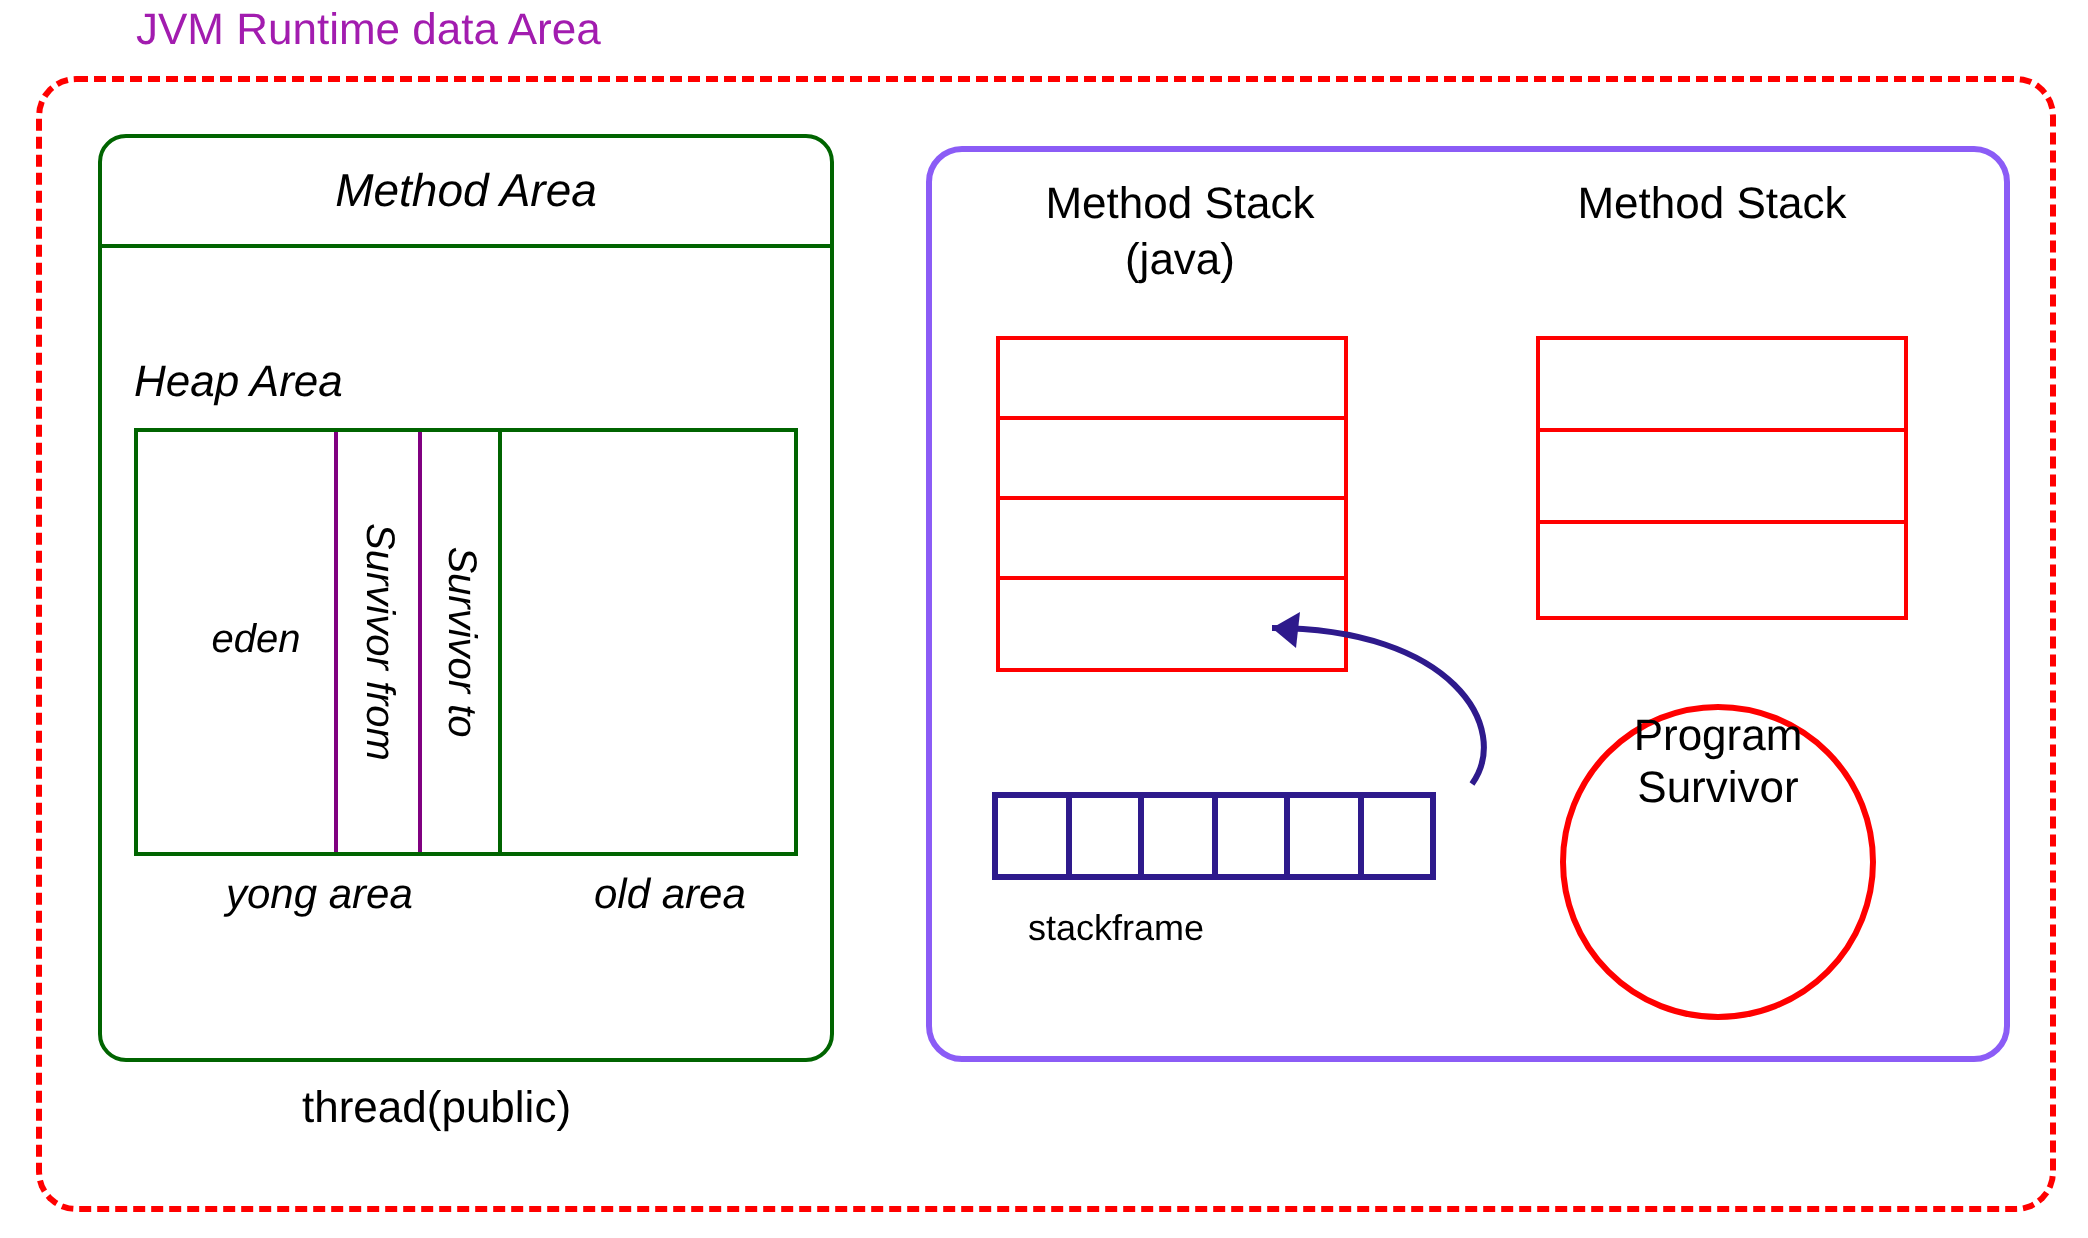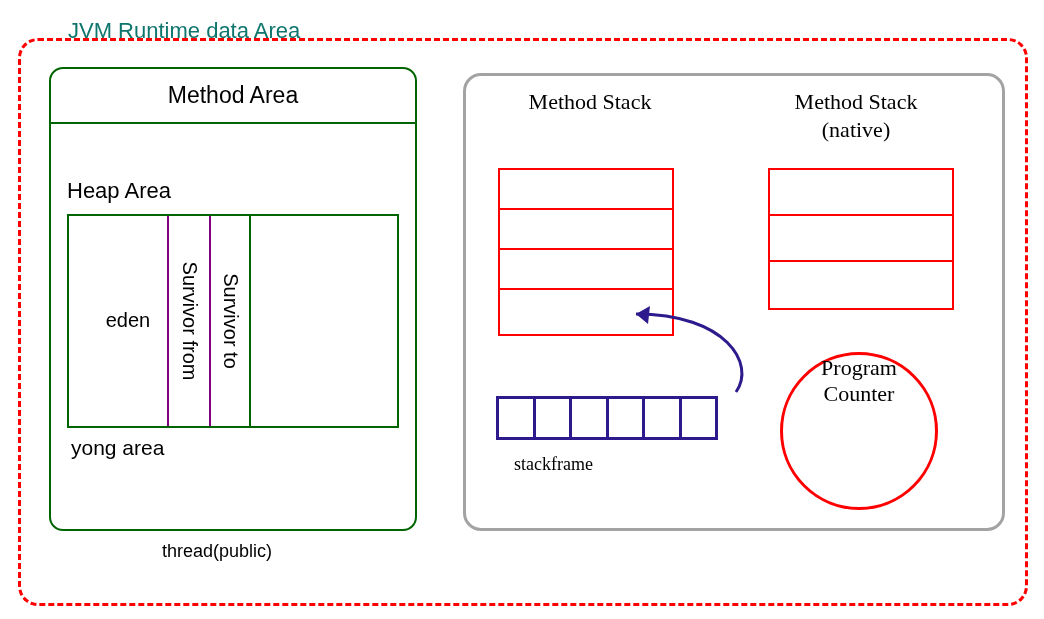--- a/index.html
+++ b/index.html
@@ -7,43 +7,44 @@
     margin: 0;
     padding: 0;
     font-family: Arial, sans-serif;
     background: #fff;
     width: 1044px;
     height: 619px;
     position: relative;
   }
   .title {
     position: absolute;
-    top: 18px;
+    top: 2px;
     left: 68px;
     font-size: 22px;
-    color: #0f766e;
+    color: #a21caf;
   }
   .outer-box {
     position: absolute;
     left: 18px;
     top: 38px;
     width: 1010px;
     height: 568px;
     border: 3px dashed #ff0000;
     border-radius: 20px;
   }
   
   .left-box {
     position: absolute;
     left: 28px;
     top: 26px;
     width: 368px;
     height: 464px;
     border: 2px solid #006400;
     border-radius: 14px;
+    font-style: italic;
   }
   .method-area {
     text-align: center;
     font-size: 23px;
     padding-top: 12px;
     line-height: 1.25;
   }
   .ma-divider {
     border: 0;
     border-top: 2px solid #006400;
@@ -83,38 +84,37 @@
     top: 50%; left: 50%;
     transform: translate(-50%, -50%);
     font-size: 20px;
     white-space: nowrap;
   }
   .area-labels {
     display: flex;
     font-size: 21px;
     padding: 8px 16px 0 16px;
   }
-  .area-labels .ya { width: 178px; text-align: left; padding-left: 4px; }
+  .area-labels .ya { width: 178px; text-align: left; padding-left: 4px; margin-left: 42px; }
   .area-labels .oa { flex: 1; text-align: left; padding-left: 10px; }
   .thread-pub {
     position: absolute;
-    left: 141px;
+    left: 130px;
     top: 500px;
-    font-size: 18px;
+    font-size: 22px;
   }
   
   .right-box {
     position: absolute;
     left: 442px;
     top: 32px;
     width: 542px;
     height: 458px;
-    border: 3px solid #a3a3a3;
+    border: 3px solid #8b5cf6;
     border-radius: 18px;
-    font-family: Liberation Serif, serif;
   }
   .ms-java-label {
     position: absolute;
     left: 24px; top: 12px;
     width: 200px;
     text-align: center;
     font-size: 22px;
     line-height: 1.25;
   }
   .ms-native-label {
@@ -212,31 +212,32 @@
       <div class="eden">eden</div>
       <div class="surv-from">
         <span class="vtext">Survivor from</span>
       </div>
       <div class="surv-to">
         <span class="vtext">Survivor to</span>
       </div>
     </div>
     <div class="area-labels">
       <div class="ya">yong area</div>
+      <div class="oa">old area</div>
     </div>
   </div>
   <div class="thread-pub">thread(public)</div>
 
   <div class="right-box">
     <div class="ms-java-label">
       <div>Method Stack</div>
+      <div>(java)</div>
     </div>
     <div class="ms-native-label">
       <div>Method Stack</div>
-      <div>(native)</div>
     </div>
 
     <div class="stack-java">
       <div class="row"></div>
       <div class="row"></div>
       <div class="row"></div>
     </div>
     <div class="stack-native">
       <div class="row"></div>
       <div class="row"></div>
@@ -253,20 +254,20 @@
       <div class="cell"></div>
       <div class="cell"></div>
       <div class="cell"></div>
       <div class="cell"></div>
     </div>
     <div class="sf-label">stackframe</div>
 
     <div class="pc-circle">
       <div>
         <div>Program</div>
-        <div>Counter</div>
+        <div>Survivor</div>
       </div>
     </div>
   </div>
 
 </div>
 
 <div class="watermark"></div>
 
 </body></html>

